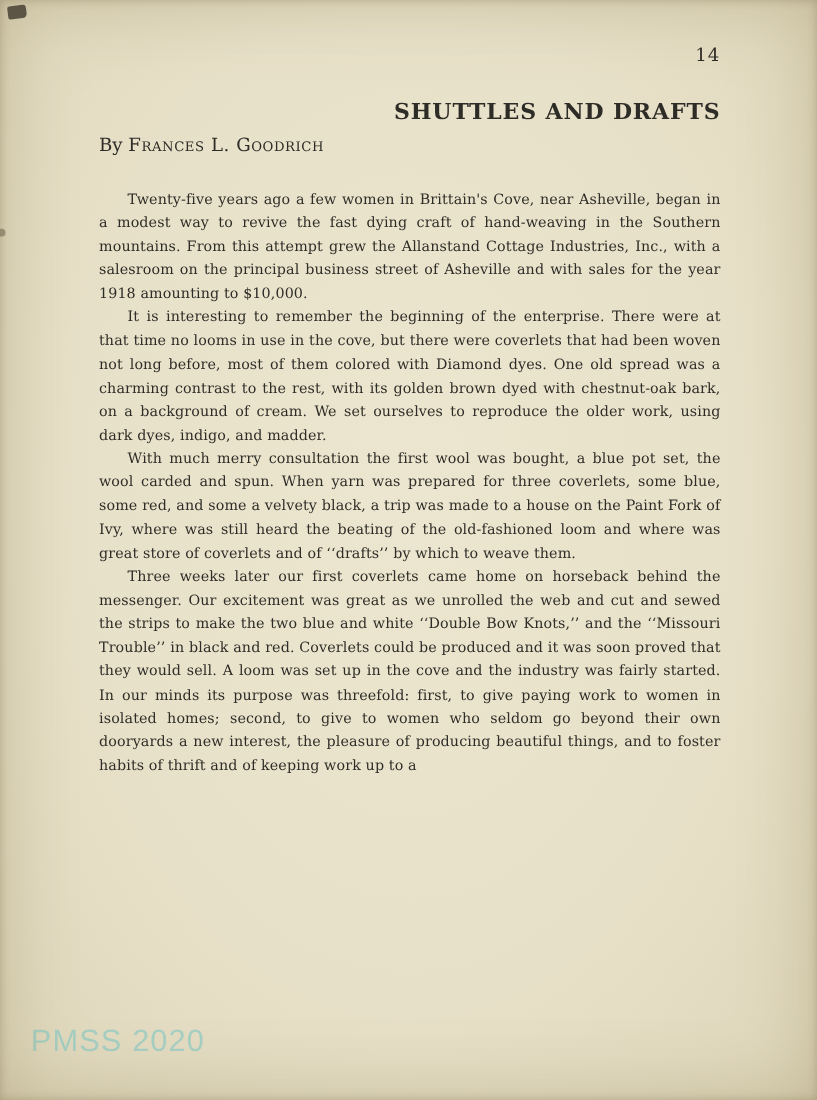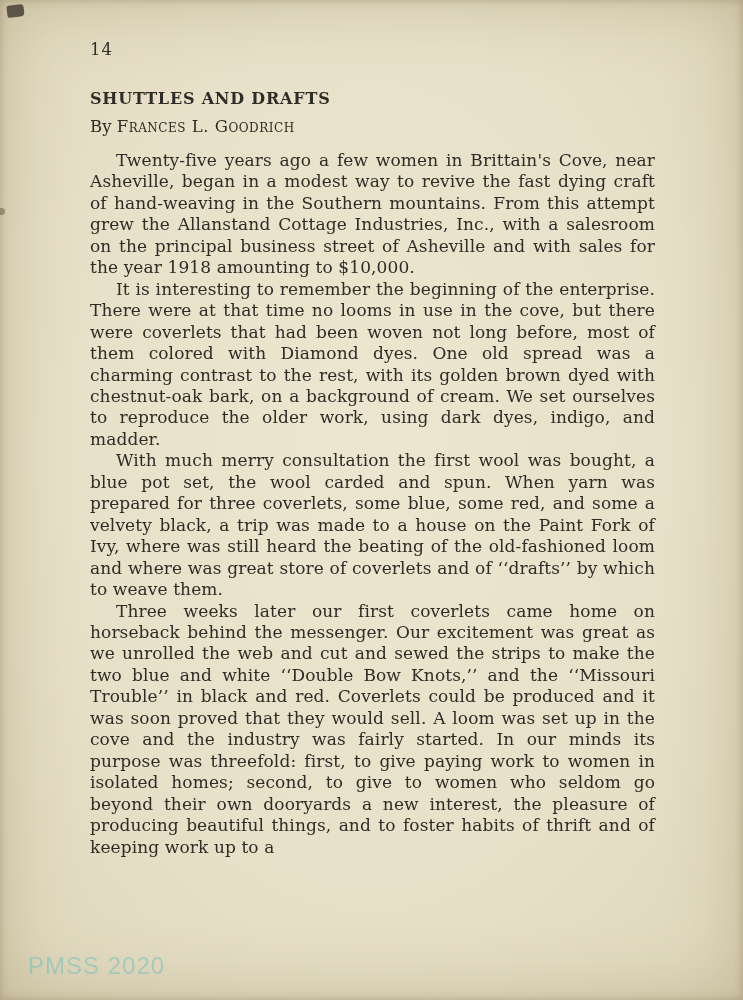--- a/index.html
+++ b/index.html
@@ -48,57 +48,57 @@
     border-radius: 0 4px 4px 0;
     opacity: 0.55;
   }
   .content {
     position: absolute;
     top: 40px;
     left: 90px;
     width: 565px;
   }
   .page-number {
-    text-align: left;
+    text-align: right;
     font-size: 16.5px;
     letter-spacing: 1px;
   }
   .article-title {
     margin: 30px 0 0 0;
-    text-align: left;
-    font-size: 16px;
+    text-align: right;
+    font-size: 20px;
     font-weight: bold;
     letter-spacing: 0.8px;
   }
   .byline {
     margin-top: 9px;
     text-align: left;
     font-size: 16.5px;
   }
   .byline .author {
     font-variant: small-caps;
     letter-spacing: 0.5px;
   }
   .body-text {
-    margin-top: 14px;
-    font-size: 17px;
+    margin-top: 30px;
+    font-size: 13px;
     line-height: 21.45px;
     text-align: justify;
     letter-spacing: 0.1px;
   }
   .body-text p {
     margin: 0;
     text-indent: 26px;
   }
   .watermark {
     position: absolute;
     left: 28px;
-    bottom: 20px;
+    bottom: 38px;
     font-family: "Liberation Sans", sans-serif;
-    font-size: 24px;
+    font-size: 28px;
     letter-spacing: 1px;
     color: #8ecbc4;
     opacity: 0.7;
   }
 </style>
 </head>
 <body>
 
 <div class="scan">
 

